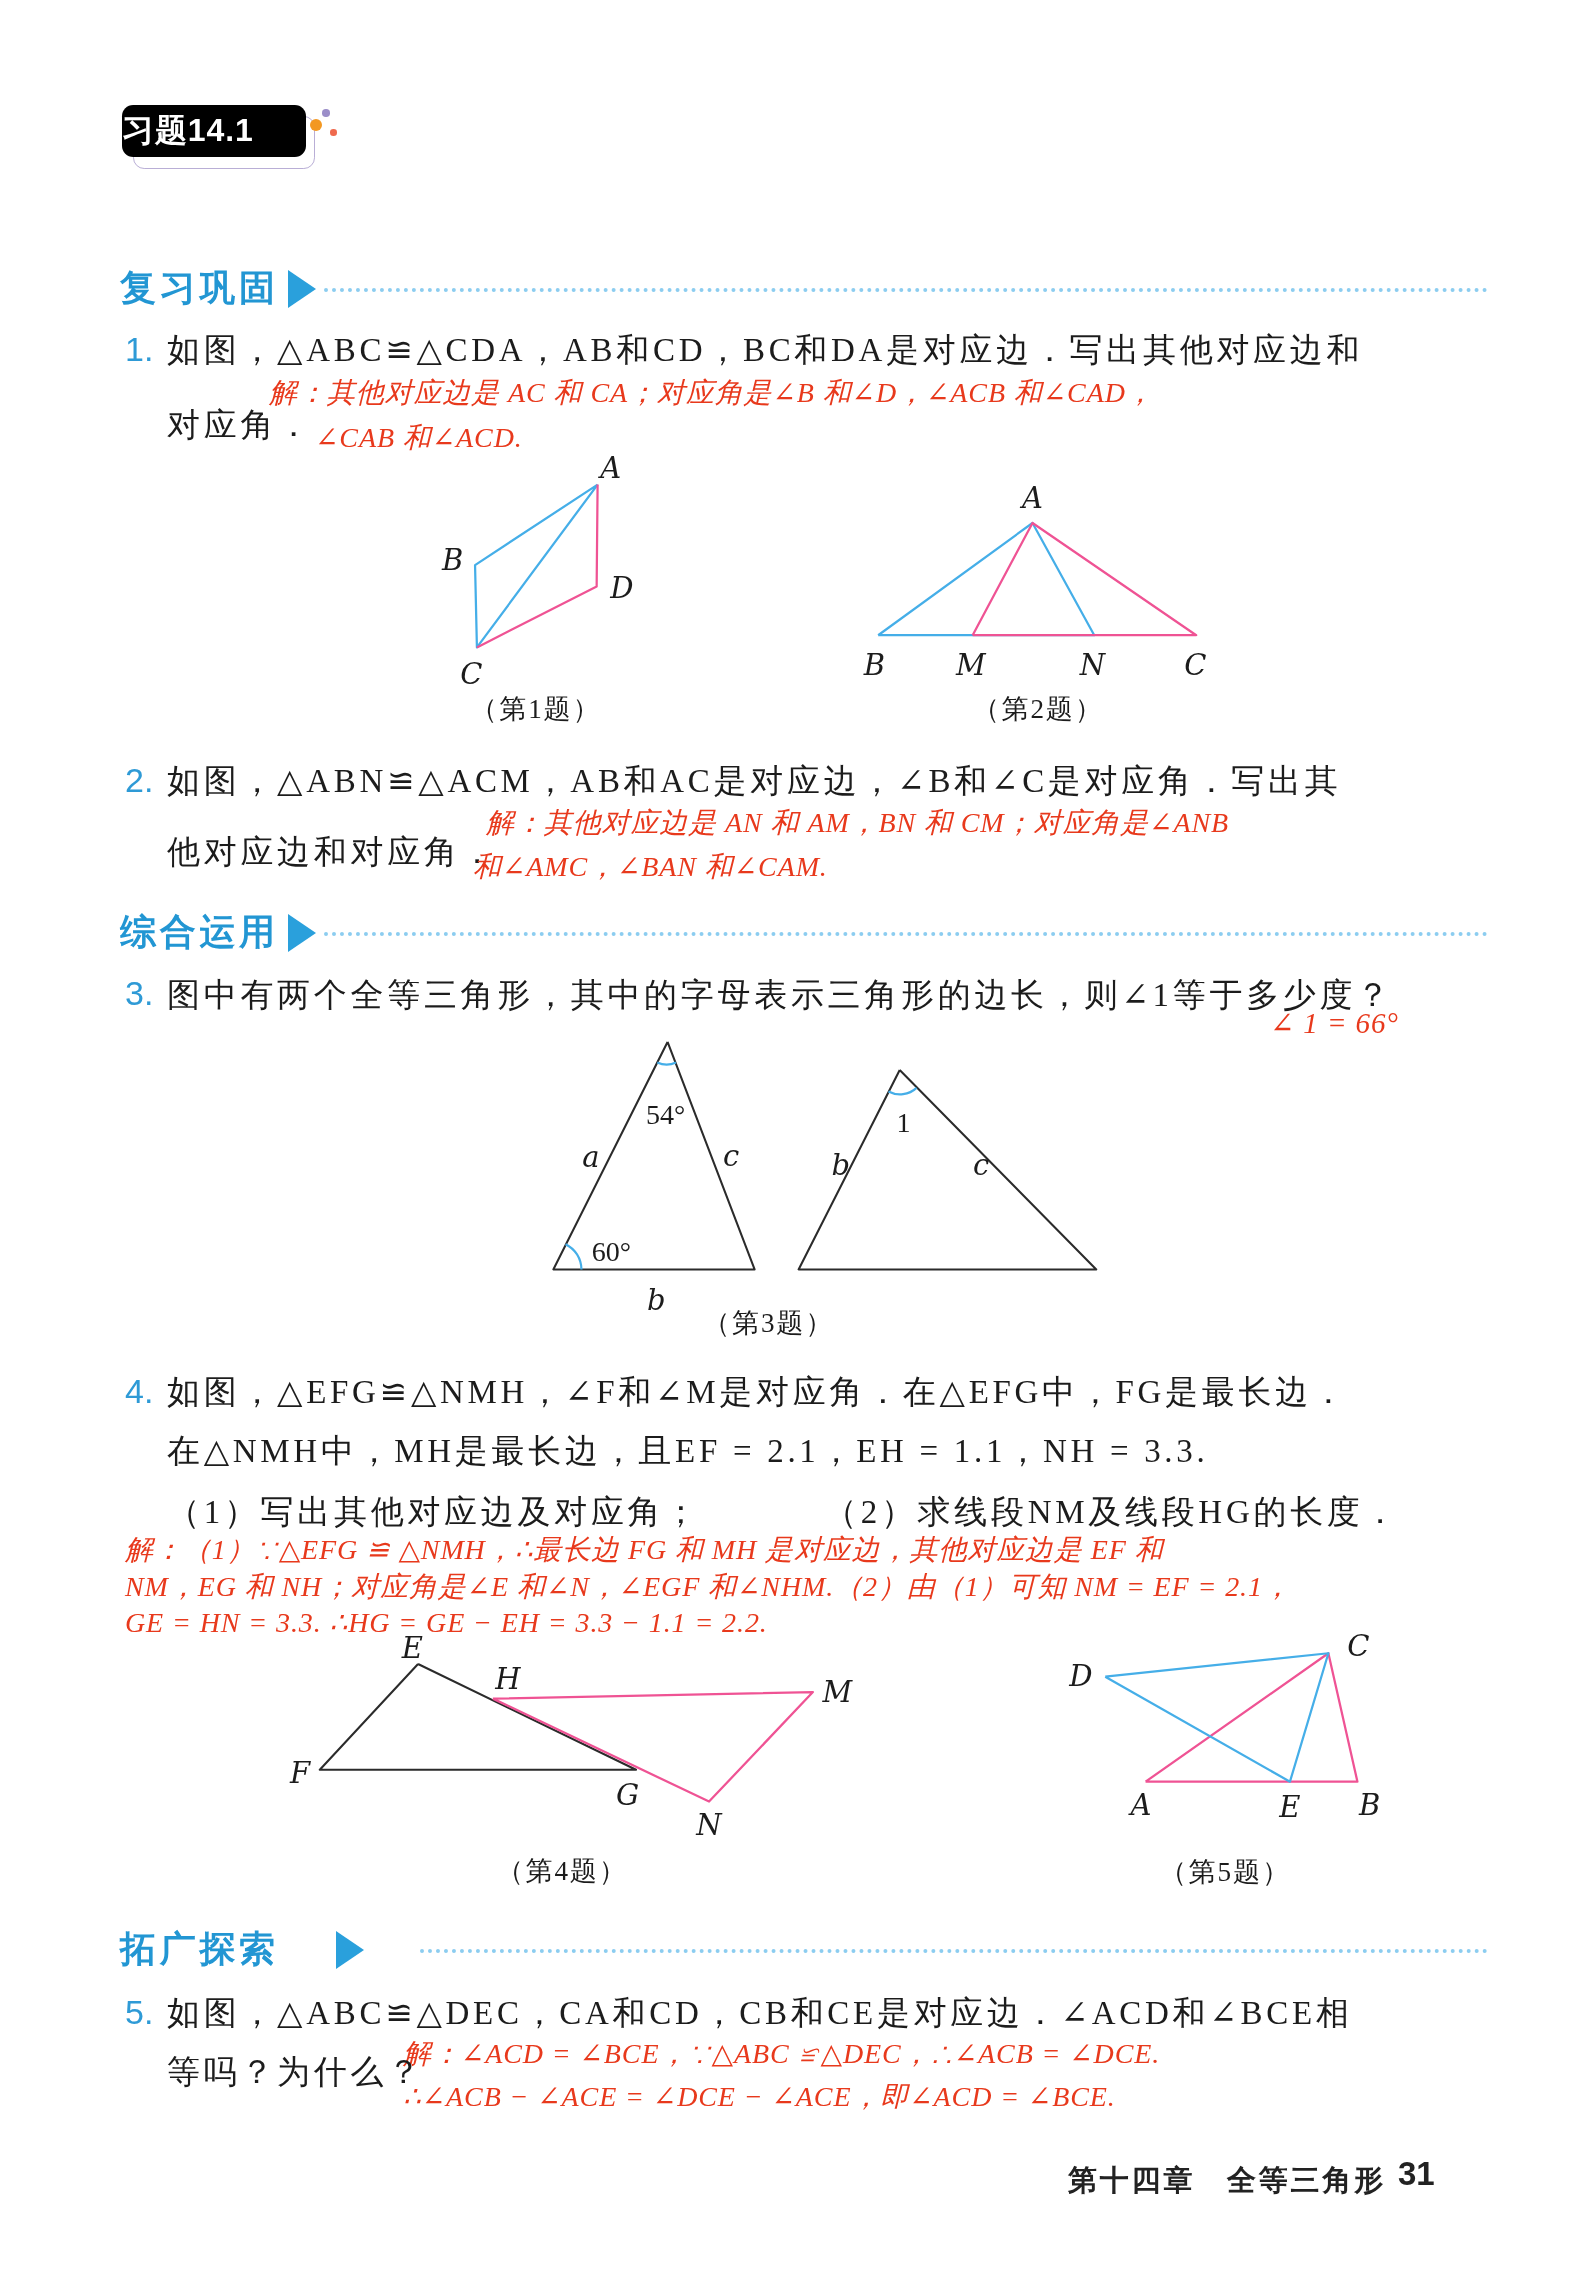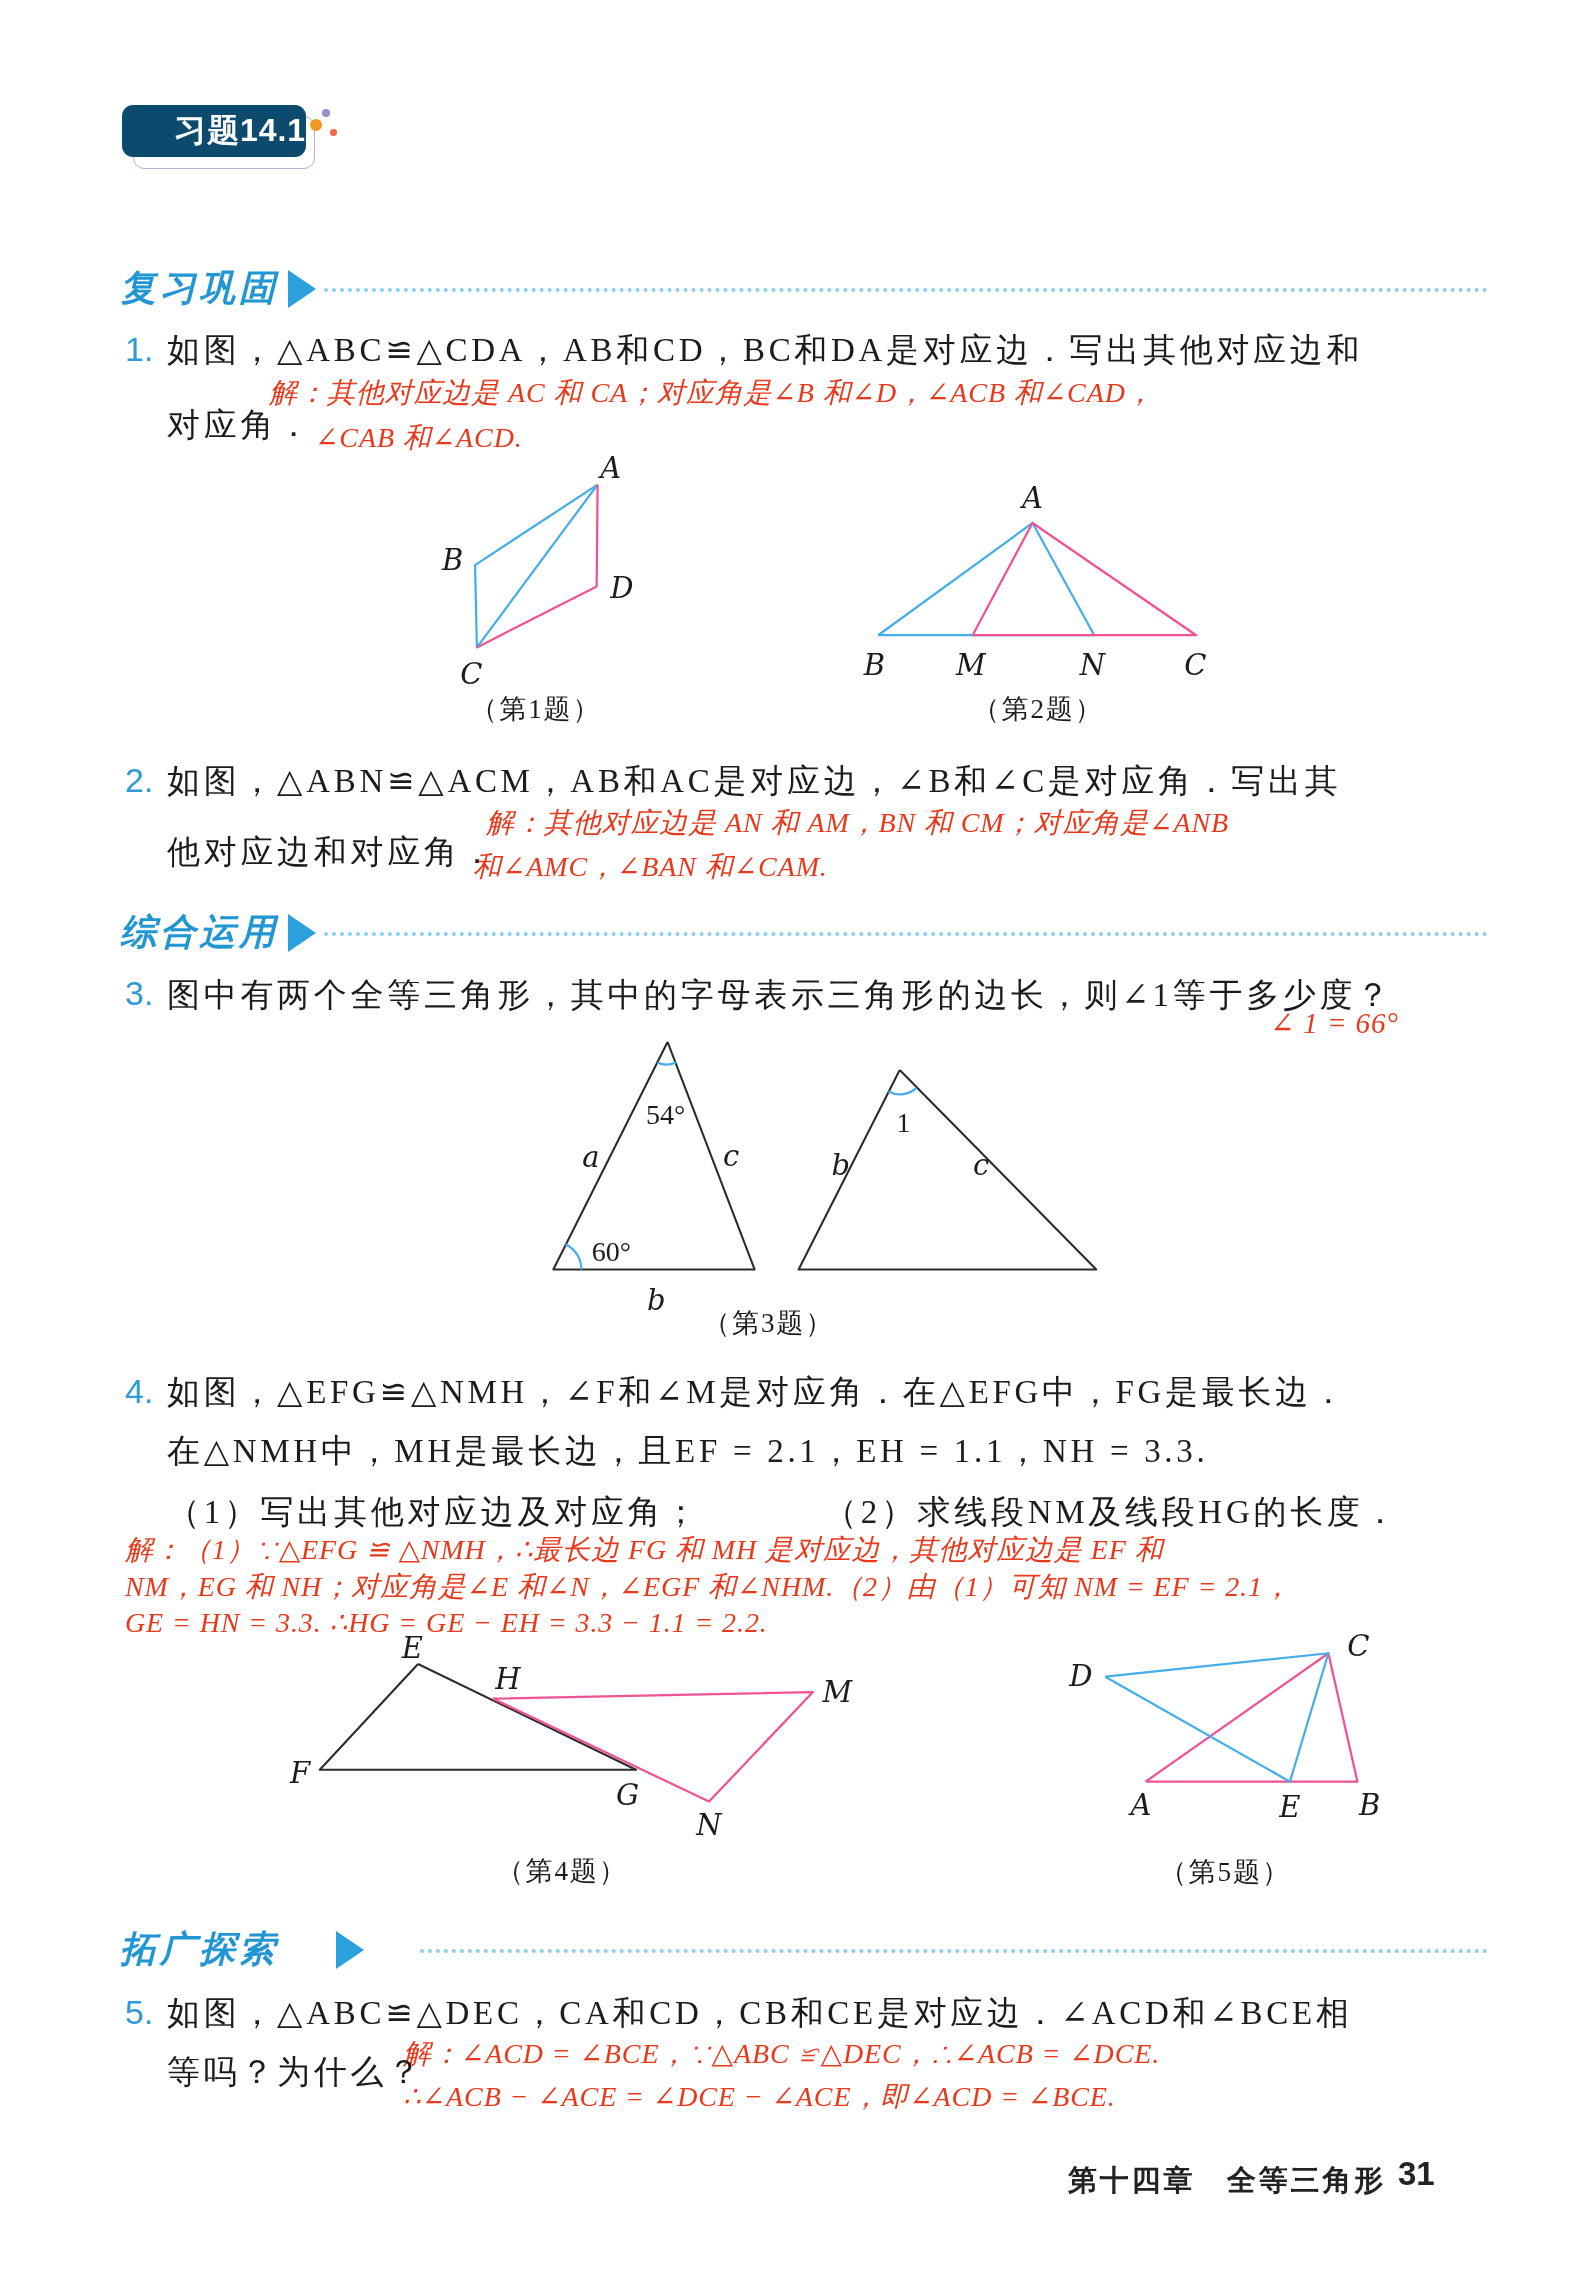--- a/index.html
+++ b/index.html
@@ -1,28 +1,28 @@
 <!DOCTYPE html>
 <html style="font-size:15px"><head>
 <meta charset="utf-8">
 <style>
   html,body{margin:0;padding:0;background:#f4f4f2;}
   .page{position:relative;width:1597px;height:2291px;background:#ffffff;overflow:hidden;
         font-family:"Liberation Serif","DejaVu Serif",serif;color:#1c1c1c;}
   
   .badge-back{position:absolute;left:133px;top:116px;width:180px;height:51px;background:#ffffff;
               border:1.9px solid #b9aed6;border-radius:11.2px;}
-  .badge{position:absolute;left:122px;top:105px;width:184px;height:52px;background:#0c4a6e;
-         border-radius:11.2px;display:flex;align-items:center;justify-content:flex-end;
+  .badge{position:absolute;left:122px;top:105px;width:184px;height:52px;background:#000000;
+         border-radius:11.2px;display:flex;align-items:center;justify-content:flex-start;
          color:#ffffff;font:bold 32px "Liberation Sans",sans-serif;letter-spacing:0.9px;}
   .dot{position:absolute;border-radius:50%;}
   
   .sec{position:absolute;left:120px;width:1368px;display:flex;align-items:center;height:43px;}
   .sec-title{font-family:"Liberation Sans",sans-serif;font-weight:bold;font-size:36px;
-             color:#2296d3;letter-spacing:3.7px;white-space:nowrap;font-style:italic;}
+             color:#2296d3;letter-spacing:3.7px;white-space:nowrap;}
   .sec-arrow{width:0;height:0;border-left:28px solid #2aa0dc;border-top:19.7px solid transparent;
              border-bottom:19.7px solid transparent;margin-left:9.4px;}
   .sec-dots{flex:1;height:0;border-bottom:4.7px dotted #8ccdf0;margin-left:7.5px;margin-top:3.7px;}
   
   .pnum{position:absolute;color:#2e9ad6;font:34px "Liberation Sans",sans-serif;}
   .bline{position:absolute;font-size:33px;letter-spacing:3.7px;white-space:nowrap;color:#1c1c1c;}
   .red{position:absolute;color:#e8391c;font-size:28px;letter-spacing:0.9px;white-space:nowrap;
        font-style:italic;}
   .red-big{font-size:29px;}
   

